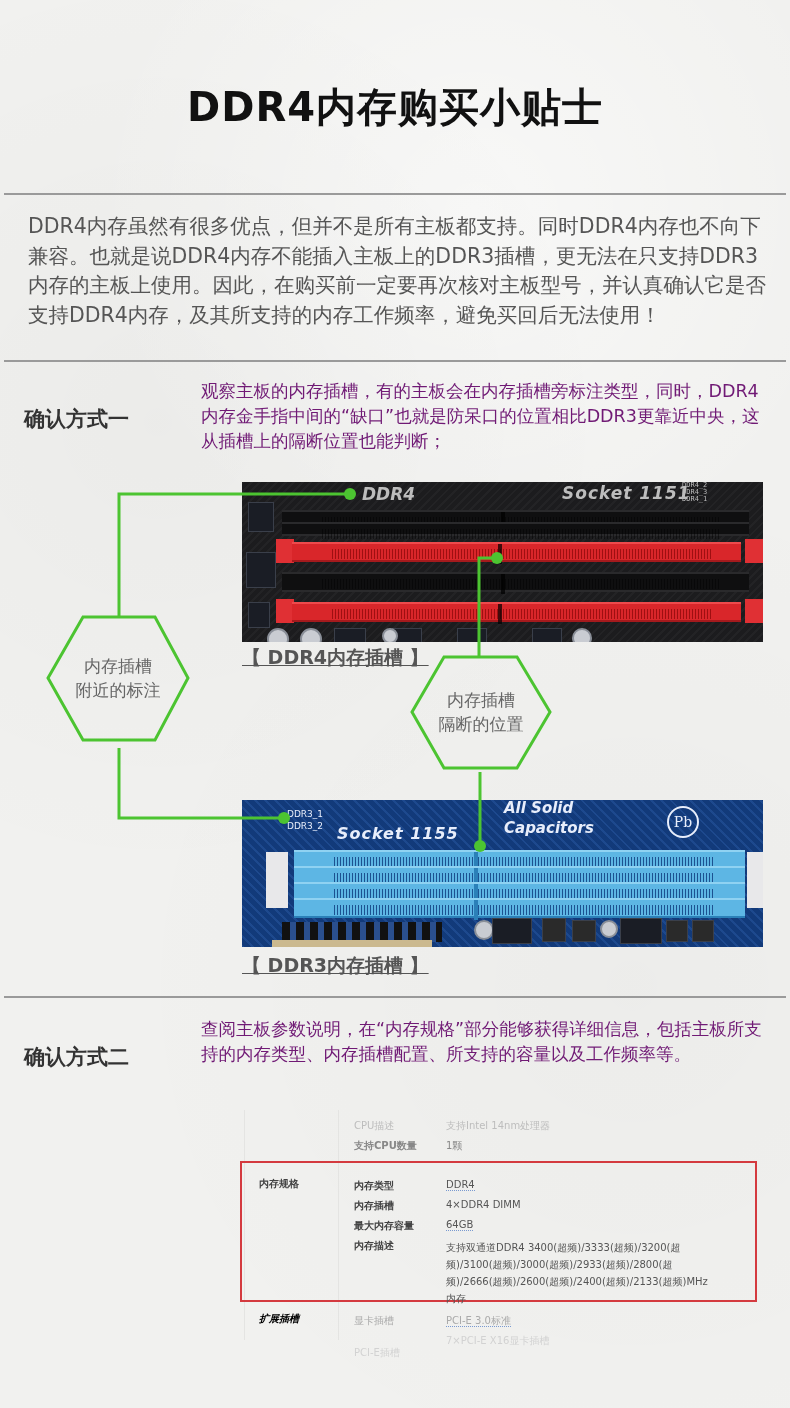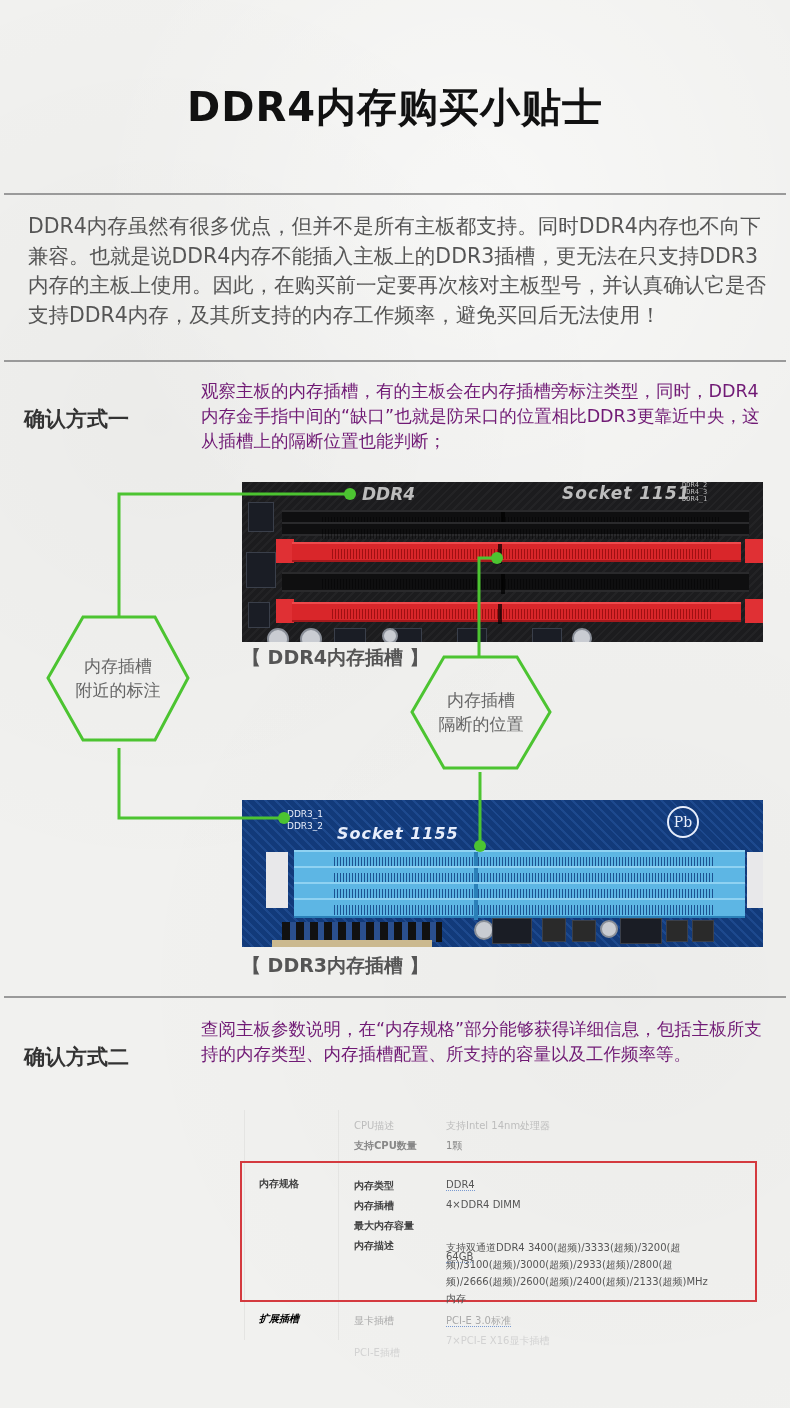--- a/index.html
+++ b/index.html
@@ -46,21 +46,21 @@
   .slot .notch { position: absolute; top: 0; width: 4px; height: 20px; background: rgba(0,0,0,0.7); }
   .slot-black { background: #0f0f10; border-top: 2px solid #2a2a2c; border-bottom: 2px solid #2a2a2c; }
   .slot-red { background: #d9262a; border-top: 2px solid #ee4a4c; border-bottom: 2px solid #a51a1d; }
   .slot-red .pins { background-image: repeating-linear-gradient(90deg, rgba(120,0,0,0.6) 0 1px, transparent 1px 3px); }
   .latch-red { position: absolute; width: 18px; height: 24px; background: #e03034; }
   .ddr4-silk {
     position: absolute; font-style: italic; font-weight: bold;
     font-family: "DejaVu Sans", sans-serif; color: #bdbdbd;
   }
   .board-caption {
-    font-size: 19px; font-weight: bold; color: #555;
+    font-size: 19px; font-weight: bold; color: #555; text-decoration: underline;
   }
   .ddr3-board {
     left: 242px; top: 800px; width: 521px; height: 147px;
     background: #123a7a;
     background-image: repeating-linear-gradient(45deg, rgba(80,140,230,0.18) 0 2px, transparent 2px 7px);
   }
   .slot-blue { background: #5db6e4; border-top: 2px solid #8fd2f2; border-bottom: 2px solid #2b80b8; }
   .slot-blue .pins { background-image: repeating-linear-gradient(90deg, rgba(0,40,110,0.7) 0 1px, transparent 1px 3px); }
   .chip { position: absolute; background: #1a1d25; border: 1px solid #3a3f4a; }
   .cap { position: absolute; border-radius: 50%; background: #c9ccd2; border: 2px solid #8a8f98; }
@@ -134,20 +134,21 @@
   <div class="cap" style="left:330px; top:146px; width:20px; height:20px;"></div>
 </div>
 <div class="abs board-caption" style="left:242px; top:645px;">【 DDR4内存插槽 】</div>
 
 <div class="abs board ddr3-board">
   <div style="position:absolute; left:45px; top:8px; font-size:9px; line-height:12px; color:#e8eefb; font-family:'DejaVu Sans',sans-serif;">
     <div>DDR3_1</div>
     <div>DDR3_2</div>
   </div>
   <span class="ddr4-silk" style="left:95px; top:24px; font-size:16px; color:#e8eefb; letter-spacing:1px;">Socket 1155</span>
+  <span class="ddr4-silk" style="left:262px; top:-2px; font-size:15px; color:#e8eefb; width:150px; line-height:20px; display:block;">All Solid Capacitors</span>
   <div style="position:absolute; left:425px; top:6px; width:32px; height:32px; border:2px solid #e8eefb; border-radius:50%; color:#e8eefb; font-family:'DejaVu Serif',serif; font-size:14px; text-align:center; line-height:28px;">Pb</div>
 
   <div style="position:absolute; left:24px; top:52px; width:22px; height:56px; background:#e8e8ea;"></div>
   <div style="position:absolute; right:0px; top:52px; width:16px; height:56px; background:#e8e8ea;"></div>
 
   <div class="slot slot-blue" style="left:52px; right:18px; top:50px;">
       <div class="pins"></div>
       <div class="notch" style="left:180px; background:#2b80b8;"></div>
     </div>
   <div class="slot slot-blue" style="left:52px; right:18px; top:66px;">
@@ -221,21 +222,21 @@
 <div class="abs spec" style="left:446px; top:1139px; color:#888;">1颗</div>
 
 <div class="abs red-box"></div>
 
 <div class="abs spec-head" style="left:259px; top:1177px;">内存规格</div>
 <div class="abs spec spec-key" style="left:354px; top:1179px;">内存类型</div>
 <div class="abs spec" style="left:446px; top:1179px;"><span class="dotted">DDR4</span></div>
 <div class="abs spec spec-key" style="left:354px; top:1199px;">内存插槽</div>
 <div class="abs spec" style="left:446px; top:1199px;">4×DDR4 DIMM</div>
 <div class="abs spec spec-key" style="left:354px; top:1219px;">最大内存容量</div>
-<div class="abs spec" style="left:446px; top:1219px;margin-top:32px;"><span class="dotted">64GB</span></div>
+<div class="abs spec" style="left:446px; top:1219px;"><span class="dotted">64GB</span></div>
 <div class="abs spec spec-key" style="left:354px; top:1239px;">内存描述</div>
 <div class="abs spec" style="left:446px; top:1239px; width:270px; line-height:17px;">支持双通道DDR4 3400(超频)/3333(超频)/3200(超频)/3100(超频)/3000(超频)/2933(超频)/2800(超频)/2666(超频)/2600(超频)/2400(超频)/2133(超频)MHz内存</div>
 
 <div class="abs spec-head" style="left:259px; top:1312px; color:#000000;font-style:italic;">扩展插槽</div>
 <div class="abs spec spec-faded" style="left:354px; top:1314px; color:#aaa;">显卡插槽</div>
 <div class="abs spec" style="left:446px; top:1314px; color:#aaa;"><span class="dotted">PCI-E 3.0标准</span></div>
 <div class="abs spec spec-faded" style="left:354px; top:1334px; color:#d2d2d2;margin-top:12px;">PCI-E插槽</div>
 <div class="abs spec spec-faded" style="left:446px; top:1334px; color:#d2d2d2;">7×PCI-E X16显卡插槽</div>
 
 </body></html>

